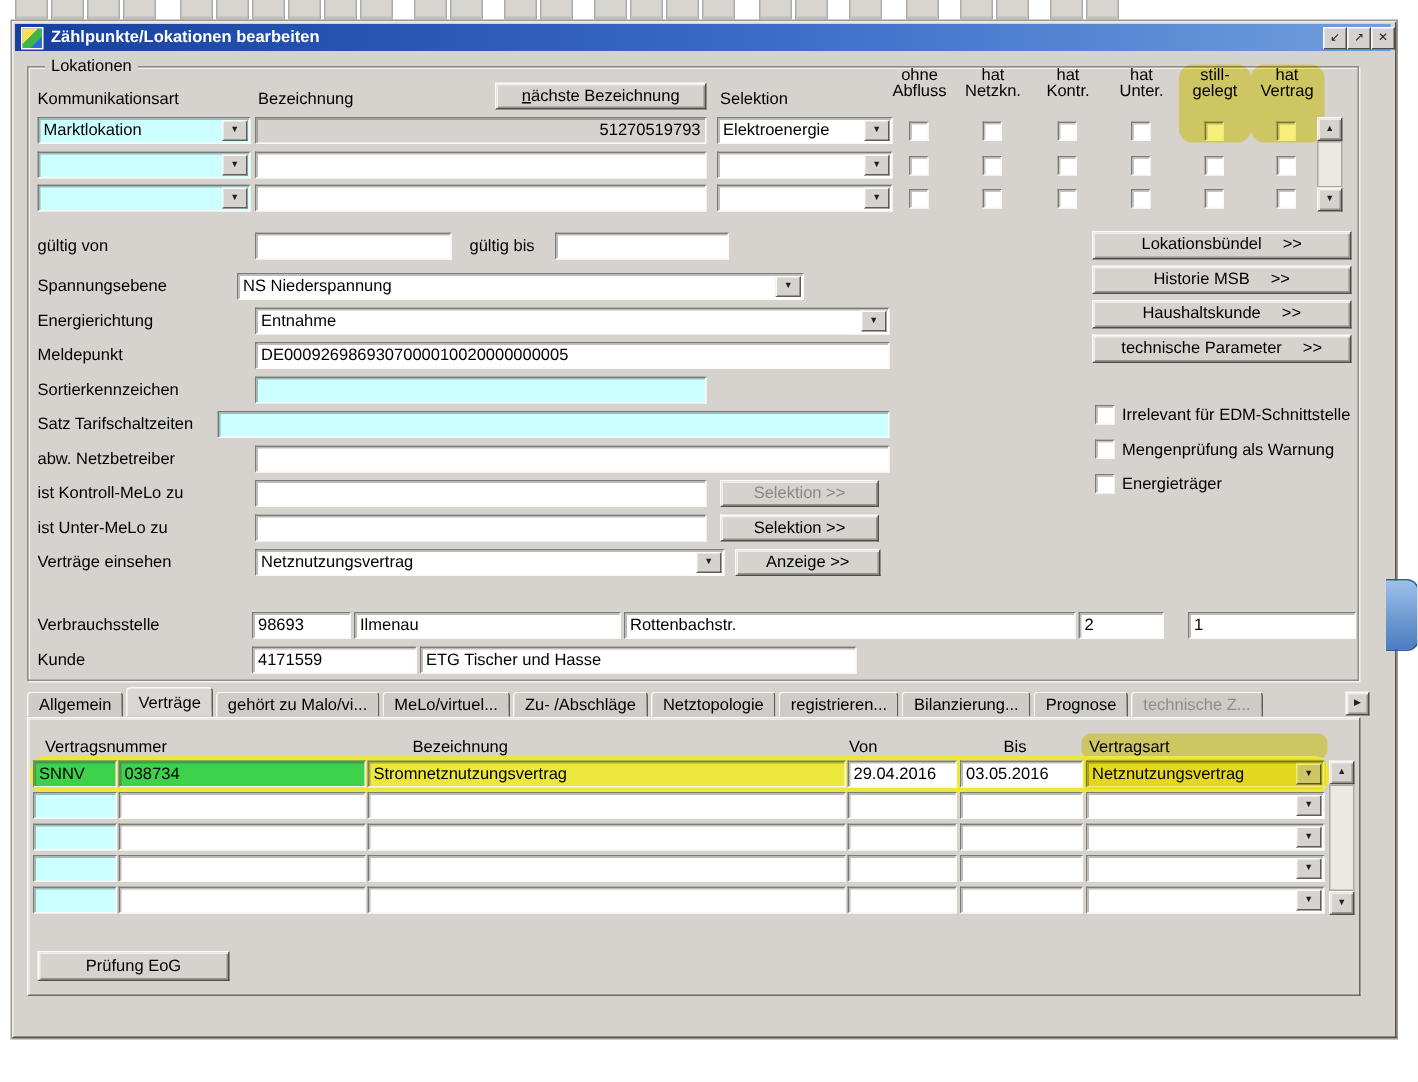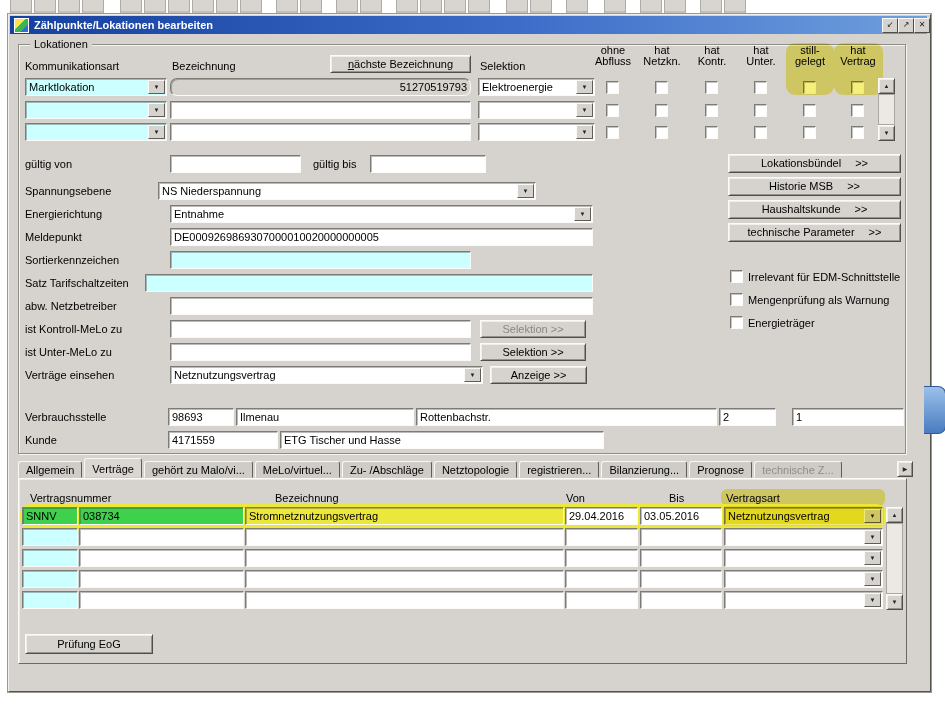--- a/index.html
+++ b/index.html
@@ -7,21 +7,21 @@
         font-family:"Liberation Sans",sans-serif;font-size:11px;color:#000;}
   .lbl{position:absolute;white-space:nowrap;color:#000;}
   
   .winbg{position:absolute;background:#d6d3ce;border:1px solid;border-color:#f0efec #55534d #55534d #f0efec;box-shadow:0 0 0 1px #9a9892;}
   .fld{position:absolute;height:18px;box-sizing:border-box;background:#fff;
        border:1px solid;border-color:#7d7b75 #fbfaf7 #fbfaf7 #7d7b75;
        box-shadow:inset 1px 1px 0 rgba(60,60,55,.35);
        padding:1px 3px 0;line-height:14px;white-space:nowrap;overflow:hidden;}
   .cyan{background:#ccffff;}
   .graybg{background:#d6d3ce;}
-  .r{text-align:right;border-radius:7px;}
+  .r{text-align:right;}
   .dd{padding-right:18px;}
   .dd-btn{position:absolute;right:1px;top:1px;bottom:1px;width:15px;background:#d6d3ce;
        border:1px solid;border-color:#fbfaf7 #5f5d57 #5f5d57 #fbfaf7;
        font-size:6px;line-height:13px;text-align:center;color:#222;}
   .btn{position:absolute;box-sizing:border-box;background:#d6d3ce;cursor:default;
        border:1px solid;border-color:#fbfaf7 #504e48 #504e48 #fbfaf7;
        box-shadow:inset 1px 1px 0 #efeeea, inset -1px -1px 0 #94928c;
        text-align:center;line-height:16px;white-space:nowrap;overflow:hidden;}
   .btn.dis{color:#8b897f;}
   .sidebtn{display:flex;align-items:center;justify-content:center;gap:14px;line-height:15px;}
@@ -255,21 +255,21 @@
 
   <span class="lbl" style="left:25px;top:411px;">Verbrauchsstelle</span>
   <div class="fld" style="left:168px;top:408px;width:66px;">98693</div>
   <div class="fld" style="left:236px;top:408px;width:178px;">Ilmenau</div>
   <div class="fld" style="left:416px;top:408px;width:301px;">Rottenbachstr.</div>
   <div class="fld" style="left:719px;top:408px;width:57px;">2</div>
   <div class="fld" style="left:792px;top:408px;width:112px;">1</div>
 
   <span class="lbl" style="left:25px;top:434px;">Kunde</span>
   <div class="fld" style="left:168px;top:431px;width:110px;">4171559</div>
-  <div class="fld" style="left:280px;top:431px;width:324px;">ETG Tischer und Hasse</div>
+  <div class="fld" style="left:280px;top:431px;width:291px;">ETG Tischer und Hasse</div>
 
   <div class="tabbar" style="left:18px;top:458px;height:20px;">
     <div class="tab">Allgemein</div>
     <div class="tab active">Verträge</div>
     <div class="tab">gehört zu Malo/vi...</div>
     <div class="tab">MeLo/virtuel...</div>
     <div class="tab">Zu- /Abschläge</div>
     <div class="tab">Netztopologie</div>
     <div class="tab">registrieren...</div>
     <div class="tab">Bilanzierung...</div>

